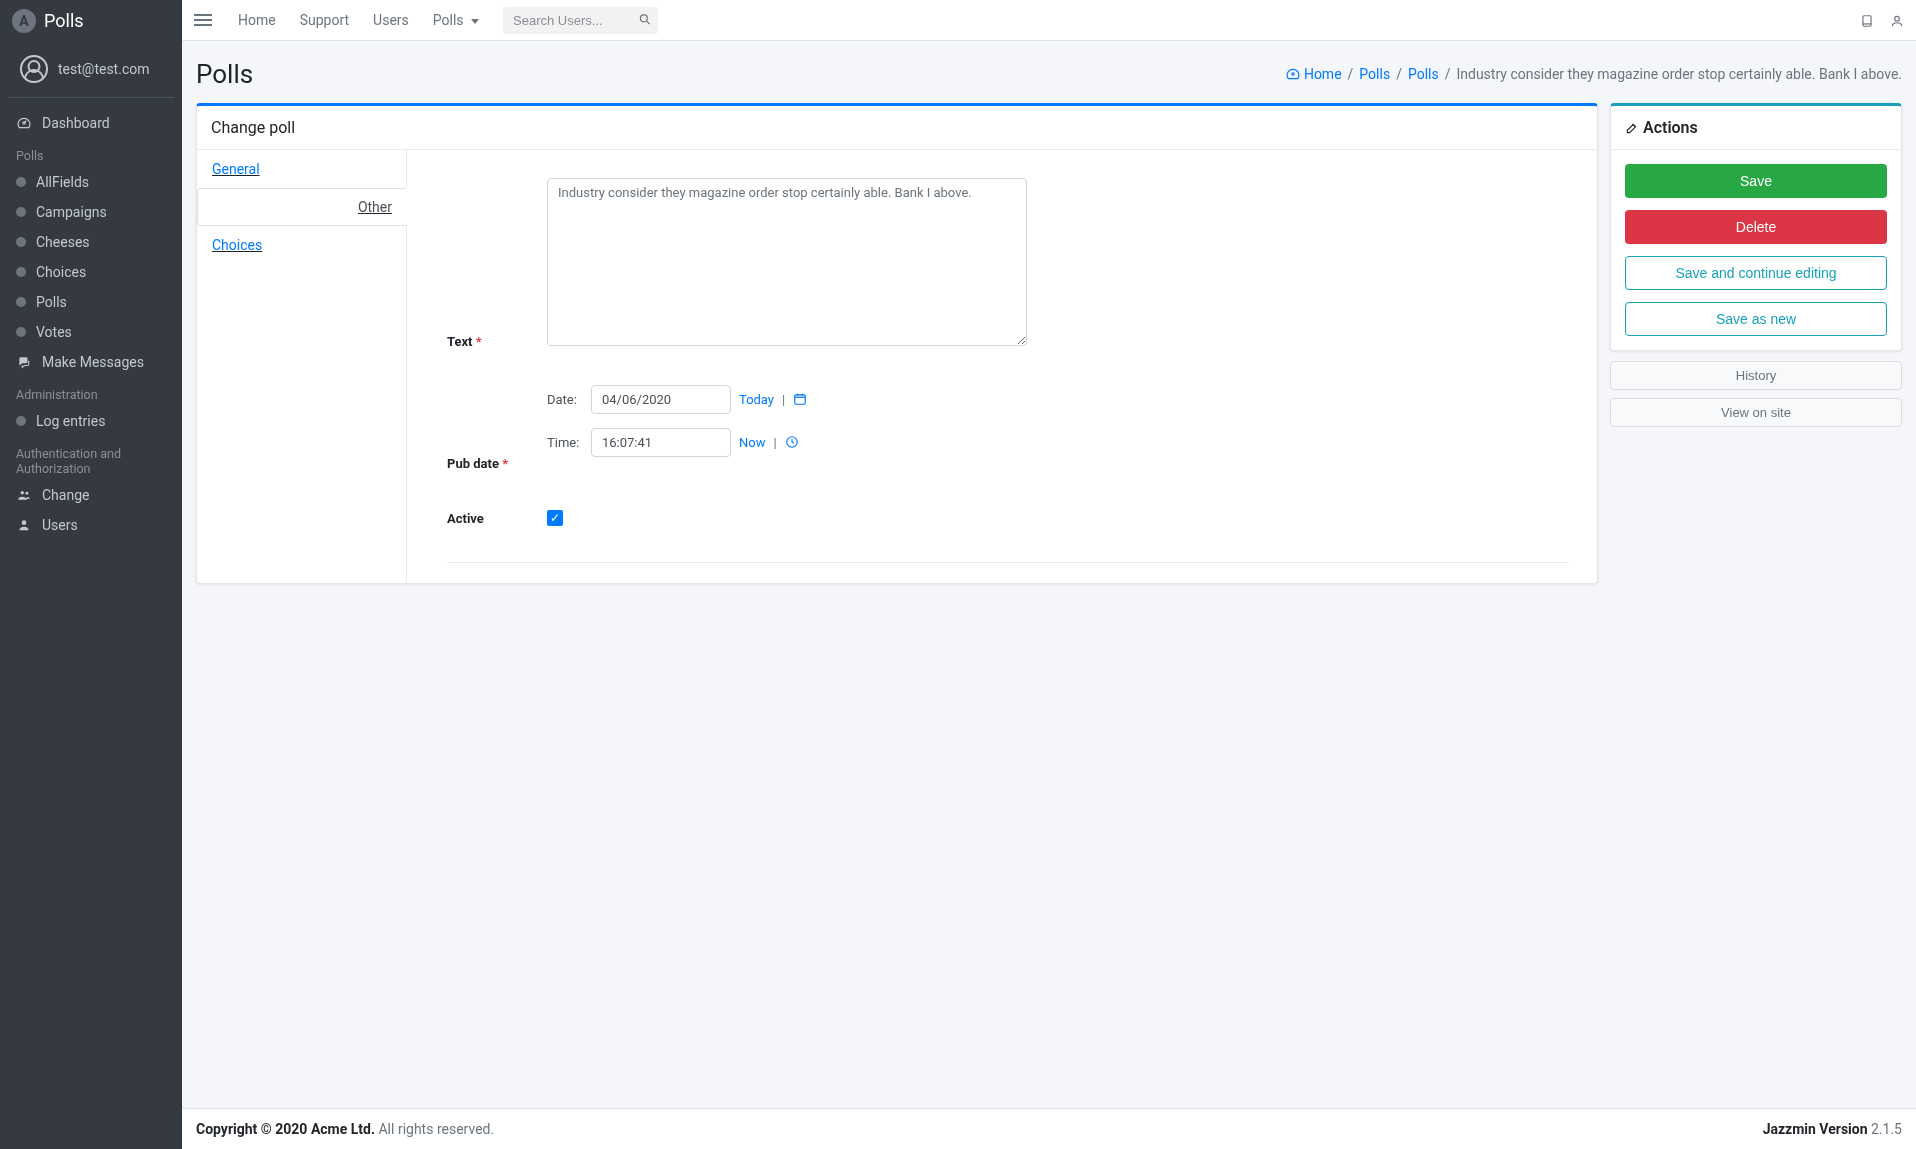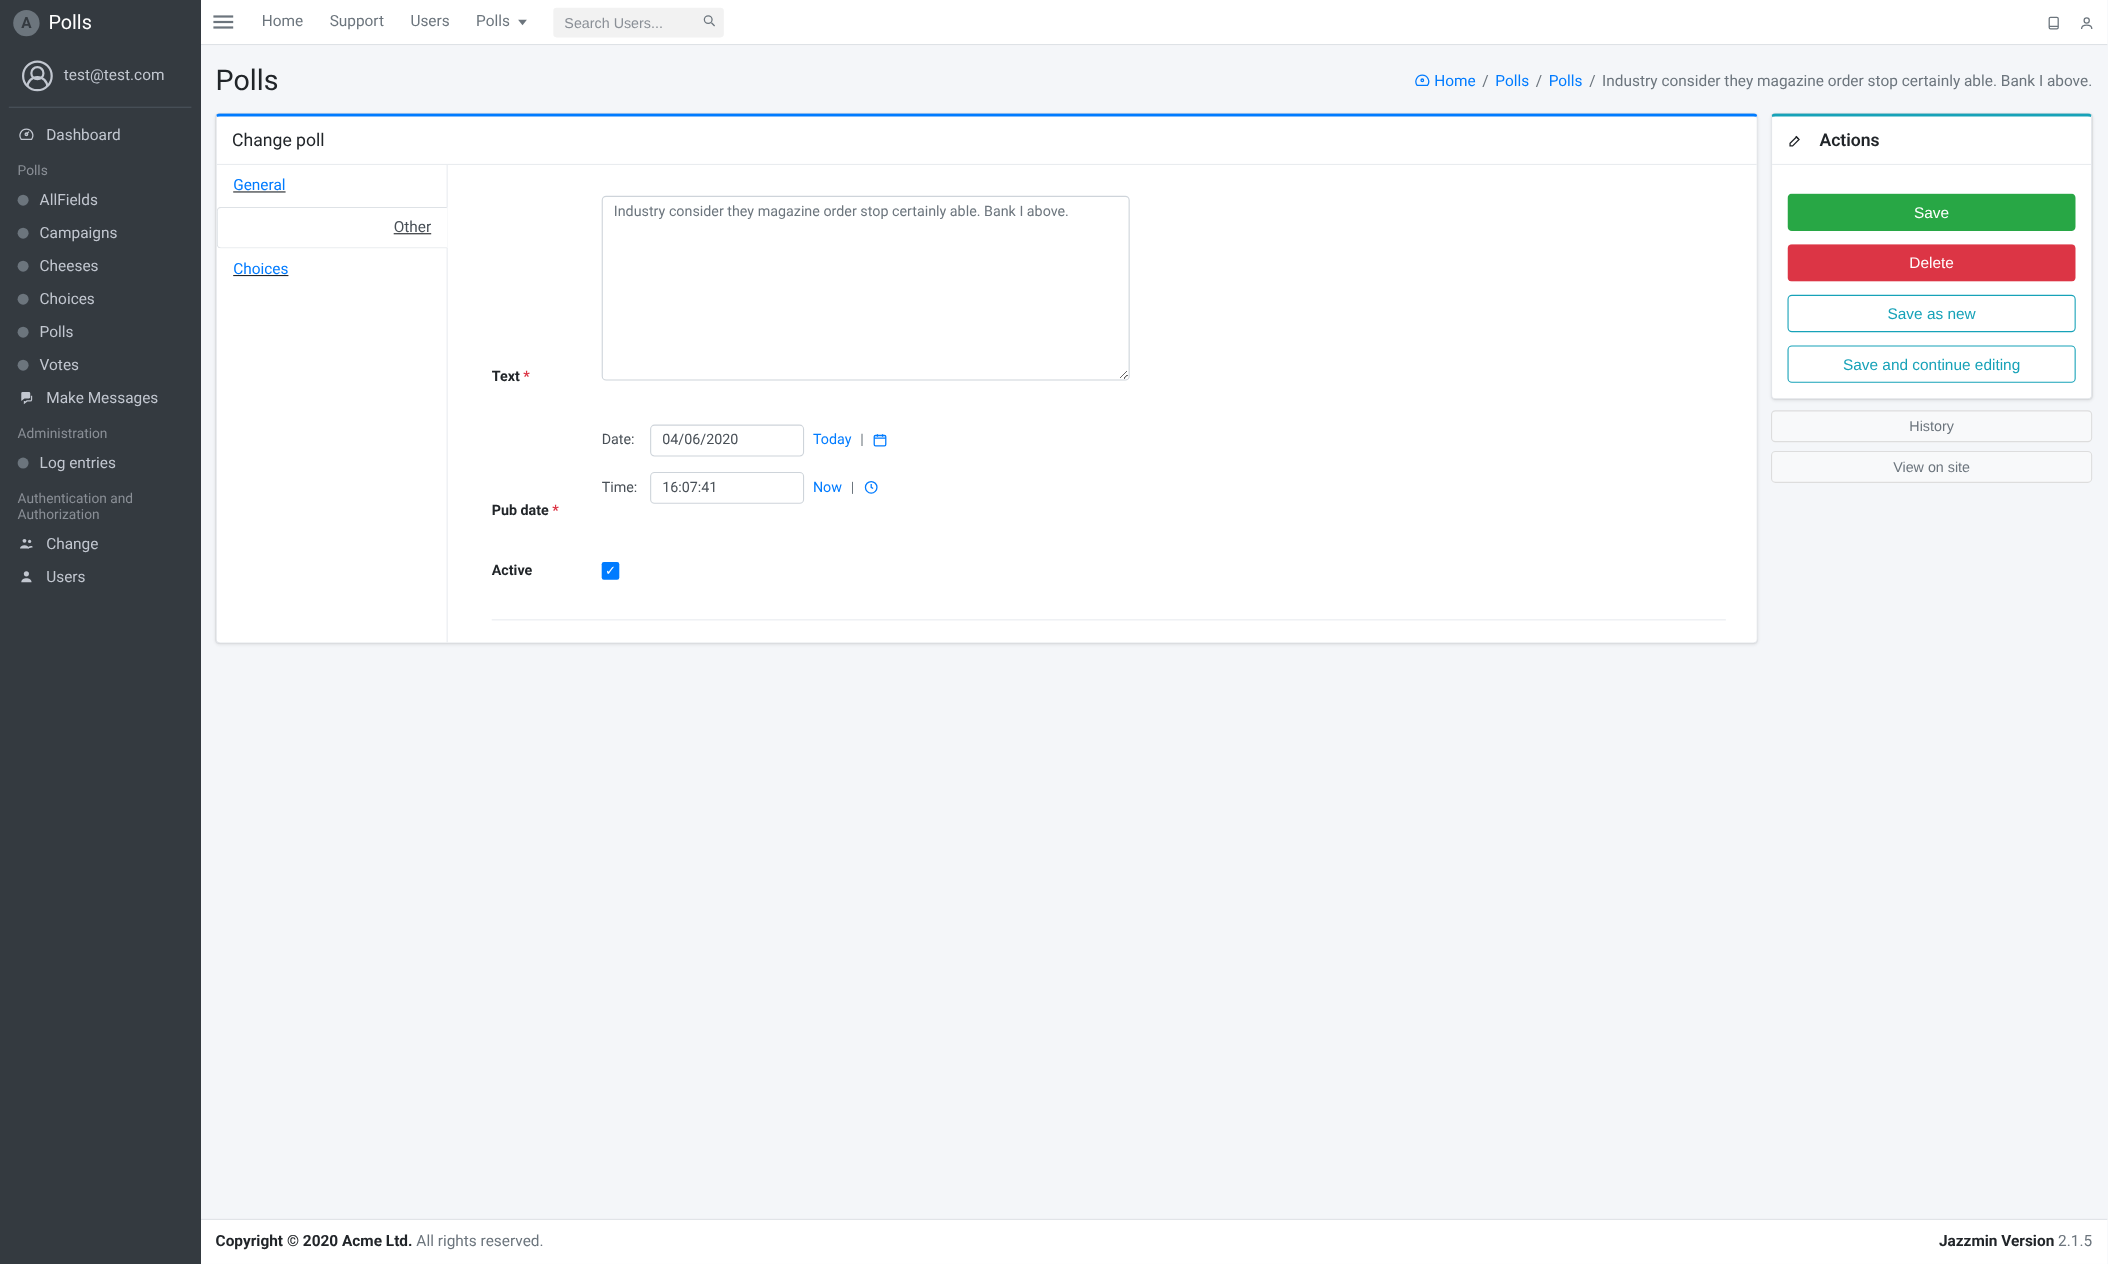--- a/index.html
+++ b/index.html
@@ -195,25 +195,25 @@
 
   .checkbox {
     width:16px; height:16px; border-radius:2px;
     background:#007bff; display:inline-flex; align-items:center; justify-content:center;
     color:#fff; font-size:12px; line-height:1;
   }
 
   .hr { border:none; border-top:1px solid #e9ecef; margin: 24px 0 8px 0; }
 
   
-  .actions-title { display:flex; align-items:center; gap:15px; font-weight:600; font-size:16px; }
+  .actions-title { display:flex; align-items:center; gap:4px; font-weight:600; font-size:16px; }
   .btn {
     display:block; width:100%; text-align:center;
     padding:8px 10px; border-radius:4px; font-size:14px;
-    cursor:pointer; border:1px solid transparent; margin-bottom:12px;margin-top:12px;
+    cursor:pointer; border:1px solid transparent; margin-bottom:12px;
   }
   .btn:last-child { margin-bottom:0; }
   .btn-success { background:#28a745; color:#fff; }
   .btn-danger  { background:#dc3545; color:#fff; }
   .btn-outline-info { background:#fff; color:#17a2b8; border-color:#17a2b8; }
 
   .btn-light {
     display:block; width:100%; text-align:center;
     padding:6px 10px; border-radius:4px; font-size:13px;
     background:#f8f9fa; color:#6c757d; border:1px solid #ddd;
@@ -465,22 +465,22 @@
                     <path d="M4 20h4l10-10-4-4L4 16v4z"></path>
                     <path d="M13 5l4 4"></path>
                   </svg>
               </span>
               <span>Actions</span>
             </div>
           </div>
           <div class="card-body">
             <button class="btn btn-success">Save</button>
             <button class="btn btn-danger">Delete</button>
+            <button class="btn btn-outline-info">Save and continue editing</button>
             <button class="btn btn-outline-info">Save as new</button>
-            <button class="btn btn-outline-info">Save and continue editing</button>
           </div>
         </div>
         <div style="height:10px"></div>
         <button class="btn-light">History</button>
         <button class="btn-light">View on site</button>
       </div>
     </div>
   </div>
 
   <div class="footer">

